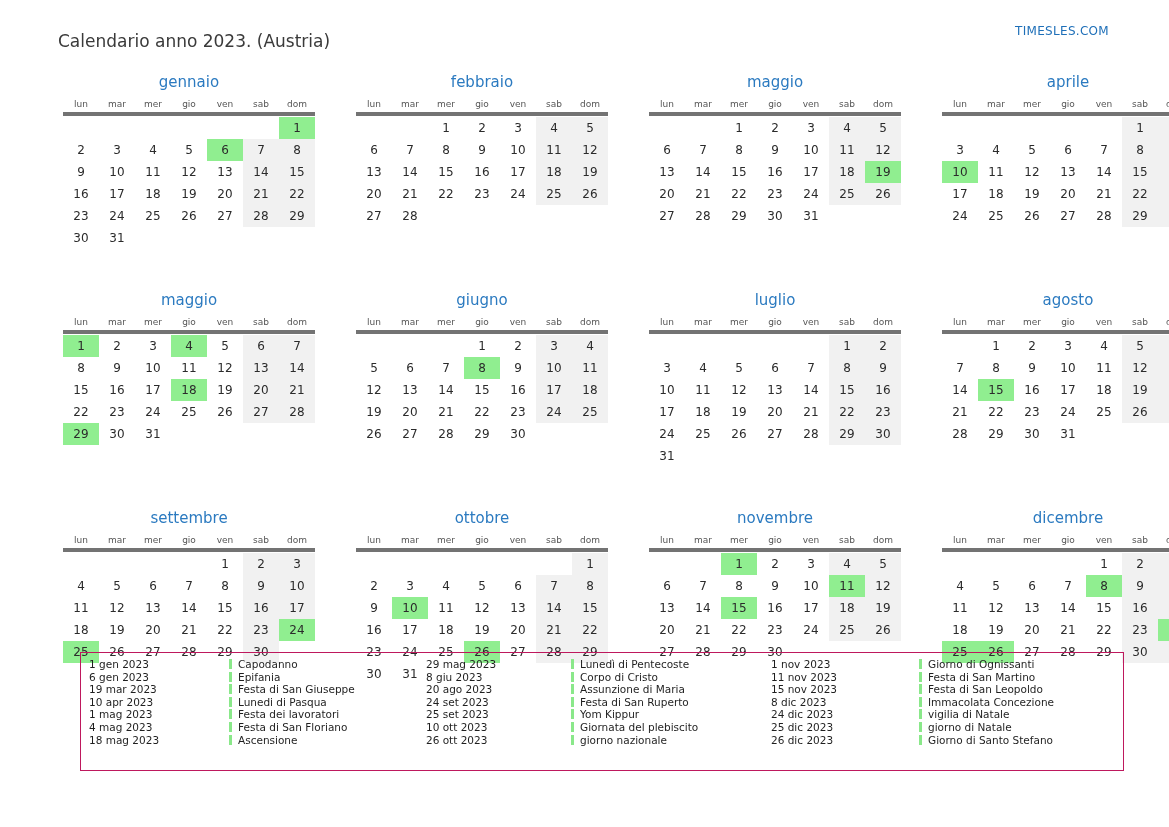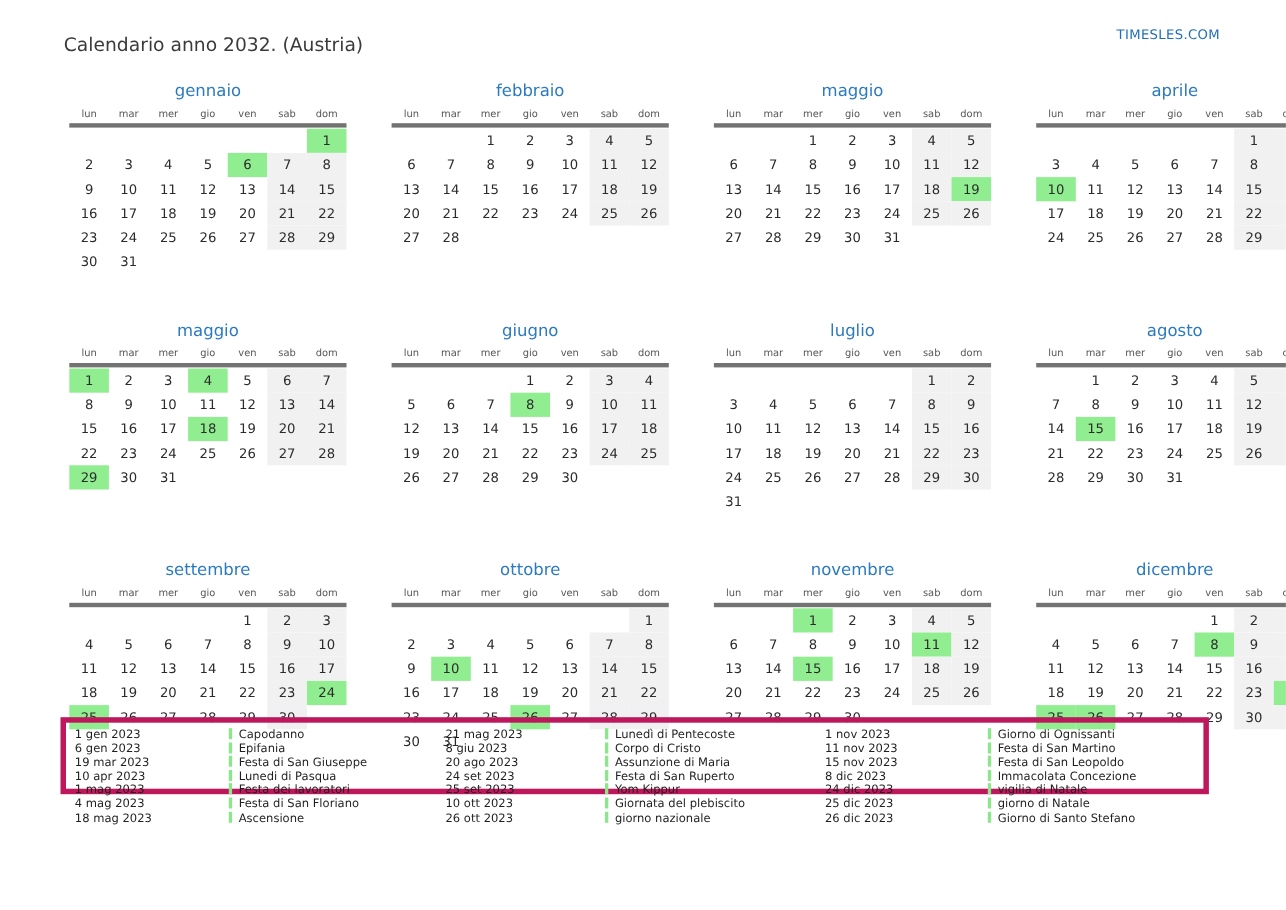--- a/index.html
+++ b/index.html
@@ -9,33 +9,33 @@
   .brand{position:absolute;right:60px;top:24px;font-size:12px;color:#1e6fb8;text-decoration:none;letter-spacing:.3px;cursor:pointer;}
   .months{position:absolute;left:63px;top:72px;width:1045px;display:grid;grid-template-columns:repeat(4,252px);column-gap:12px;row-gap:21px;gap:41px;}
   .month{width:252px;}
   .month-title{text-align:center;font-size:15px;color:#2b7ac0;height:20px;line-height:20px;margin-bottom:7px;}
   .weekdays{display:grid;grid-template-columns:repeat(7,36px);border-bottom:4px solid #737373;padding-bottom:3px;}
   .wd{font-size:9px;color:#555;text-align:center;}
   .days{display:grid;grid-template-columns:repeat(7,36px);grid-auto-rows:22px;margin-top:1px;}
   .day{font-size:12px;color:#2b2b2b;text-align:center;line-height:22px;}
   .day.weekend{background:#f1f1f1;}
   .day.holiday{background:#90ee90;}
-  .legend{position:absolute;left:55px;top:652px;width:1044px;height:70px;border:5px solid #be185d;display:flex;padding:5px 0 0 8px;box-sizing:border-box;}
+  .legend{position:absolute;left:80px;top:652px;width:1044px;height:119px;border:1px solid #be185d;display:flex;padding:5px 0 0 8px;box-sizing:border-box;}
   .legend-group{display:grid;grid-auto-rows:12.6px;align-content:start;}
   .g1{grid-template-columns:140px 197px;}
   .g2{grid-template-columns:145px 200px;}
   .g3{grid-template-columns:148px auto;}
   .ldate,.lname{font-size:10.5px;color:#1f1f1f;line-height:12.6px;white-space:nowrap;}
   .bar{display:inline-block;width:3px;height:10px;background:#8ae88a;margin-right:6px;vertical-align:-1px;}
 </style>
 </head>
 <body>
 
 <div class="page">
-  <h1 class="page-title">Calendario anno 2032. (Austria)</h1>
+  <h1 class="page-title">Calendario anno 2023. (Austria)</h1>
   <a class="brand">TIMESLES.COM</a>
   <div class="months" id="months">
       <div class="month">
         <div class="month-title">gennaio</div>
         <div class="weekdays">
           <span class="wd">lun</span>
           <span class="wd">mar</span>
           <span class="wd">mer</span>
           <span class="wd">gio</span>
           <span class="wd">ven</span>
@@ -616,21 +616,21 @@
         <div class="ldate">10 apr 2023</div>
         <div class="lname"><span class="bar"></span>Lunedi di Pasqua</div>
         <div class="ldate">1 mag 2023</div>
         <div class="lname"><span class="bar"></span>Festa dei lavoratori</div>
         <div class="ldate">4 mag 2023</div>
         <div class="lname"><span class="bar"></span>Festa di San Floriano</div>
         <div class="ldate">18 mag 2023</div>
         <div class="lname"><span class="bar"></span>Ascensione</div>
       </div>
       <div class="legend-group g2">
-        <div class="ldate">21 mag 2023</div>
+        <div class="ldate">29 mag 2023</div>
         <div class="lname"><span class="bar"></span>Lunedì di Pentecoste</div>
         <div class="ldate">8 giu 2023</div>
         <div class="lname"><span class="bar"></span>Corpo di Cristo</div>
         <div class="ldate">20 ago 2023</div>
         <div class="lname"><span class="bar"></span>Assunzione di Maria</div>
         <div class="ldate">24 set 2023</div>
         <div class="lname"><span class="bar"></span>Festa di San Ruperto</div>
         <div class="ldate">25 set 2023</div>
         <div class="lname"><span class="bar"></span>Yom Kippur</div>
         <div class="ldate">10 ott 2023</div>

